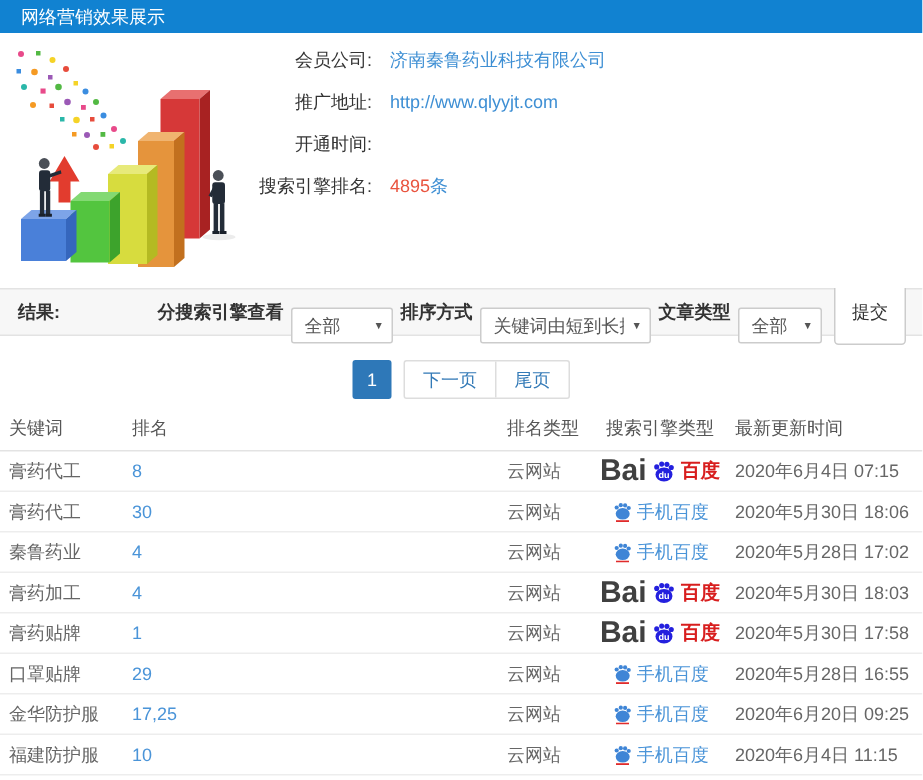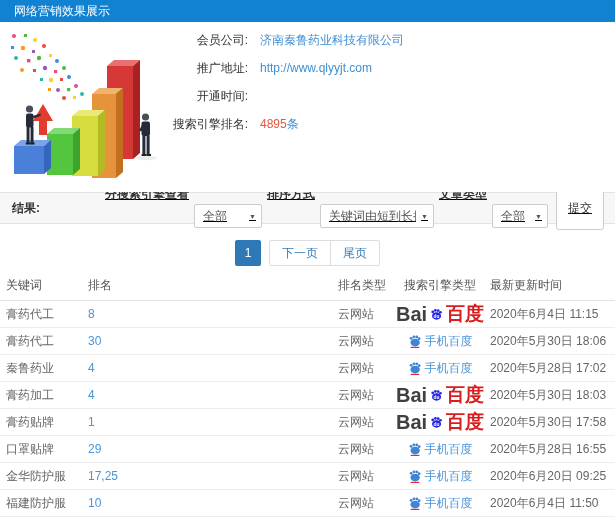--- a/index.html
+++ b/index.html
@@ -18,21 +18,21 @@
   .info-row { display:flex; align-items:center; margin-bottom:16px; font-size:12px; height:12px; line-height:12px; }
   .info-label { width:88px; text-align:right; color:#333; white-space:nowrap; }
   .info-value { margin-left:12px; color:#333; }
   .info-link { margin-left:12px; color:#3e8fd4; text-decoration:none; cursor:pointer; }
   .red-num { margin-left:12px; color:#e9543f; }
   .blue-unit { color:#3e8fd4; }
   
   .filter-bar { height:32px; background:#f7f7f7; border-top:1px solid #e3e3e3; border-bottom:1px solid #e3e3e3;
     display:flex; align-items:center; font-size:12px; }
   .filter-title { font-weight:bold; color:#333; padding-left:12px; }
-  .filter-controls { margin-left:auto; display:flex; align-items:flex-start; gap:5px; padding-right:11px;text-decoration:underline; }
+  .filter-controls { margin-left:auto; display:flex; align-items:center; gap:5px; padding-right:11px; }
   .f-label { font-weight:bold; color:#333; white-space:nowrap; }
   .select { height:24px; background:#fff; border:1px solid #ccc; border-radius:2px; display:flex; align-items:center;
     padding:0 5px 0 8px; color:#555; cursor:pointer;margin-top:18px; }
   .select .sel-val { flex:1; white-space:nowrap; overflow:hidden; }
   .select-engine { width:68px; } .select-sort { width:114px; } .select-article { width:56px; }
   .caret { font-size:7px; color:#555; margin-left:5px; }
   .submit-btn { height:44px; padding:0 11px; background:#fff; border:1px solid #ccc; border-radius:3px;
     font-size:12px; color:#333; cursor:pointer; margin-left:3px; font-family:inherit; }
   
   .pagination { margin-top:16px; display:flex; justify-content:center; align-items:center; height:26px; font-size:12px; }
@@ -47,21 +47,21 @@
   .t-row { display:flex; align-items:center; height:27px; border-bottom:1px solid #ededed; color:#666; }
   .cell { padding-left:6px; white-space:nowrap; }
   .c-keyword { width:82px; }
   .c-rank { width:250px; }
   .c-ranktype { width:64px; }
   .c-engine { width:88px; display:flex; align-items:center; justify-content:center; padding-left:0; gap:3px; }
   .t-header .c-engine { justify-content:flex-start; padding-left:8px; }
   .c-time { flex:1; }
   .rank-link { color:#4a94d8; cursor:pointer; text-decoration:none; }
   .bd-bai { color:#404040; font-weight:bold; font-size:20px; }
-  .bd-cn { color:#d81e1e; font-weight:bold; font-size:19px; }
+  .bd-cn { color:#d81e1e; font-weight:bold; font-size:13px; }
   .mb-txt { color:#4a94d8; }
 </style>
 </head>
 <body>
 
 <div class="titlebar">
   <span>网络营销效果展示</span>
 </div>
 
 <div class="top-section">
@@ -221,21 +221,21 @@
     <circle cx="4.2" cy="6.5" r="2.1" fill="#2420de"></circle>
     <circle cx="8.3" cy="4.2" r="2.1" fill="#2420de"></circle>
     <circle cx="12.6" cy="4.4" r="2.1" fill="#2420de"></circle>
     <circle cx="16.2" cy="7" r="2.1" fill="#2420de"></circle>
     <ellipse cx="10.2" cy="12.8" rx="7" ry="5.8" fill="#2420de"></ellipse>
     <text x="10.2" y="15.3" text-anchor="middle" font-size="7.5" font-weight="bold" fill="#ffffff">du</text>
 
   </svg>
           <span class="bd-cn">百度</span>
         </span>
-        <span class="cell c-time">2020年6月4日 11:15</span>
+        <span class="cell c-time">2020年6月4日 07:15</span>
       </div>
       <div class="t-row">
         <span class="cell c-keyword">膏药代工</span>
         <span class="cell c-rank"><a class="rank-link">30</a></span>
         <span class="cell c-ranktype">云网站</span>
         <span class="cell c-engine">
           <svg width="14" height="14" viewBox="0 0 20 21" style="display:block;">
     <circle cx="4.2" cy="6.5" r="2.1" fill="#3f85d6"></circle>
     <circle cx="8.3" cy="4.2" r="2.1" fill="#3f85d6"></circle>
     <circle cx="12.6" cy="4.4" r="2.1" fill="#3f85d6"></circle>
@@ -349,21 +349,21 @@
     <circle cx="4.2" cy="6.5" r="2.1" fill="#3f85d6"></circle>
     <circle cx="8.3" cy="4.2" r="2.1" fill="#3f85d6"></circle>
     <circle cx="12.6" cy="4.4" r="2.1" fill="#3f85d6"></circle>
     <circle cx="16.2" cy="7" r="2.1" fill="#3f85d6"></circle>
     <ellipse cx="10.2" cy="12.8" rx="7" ry="5.8" fill="#3f85d6"></ellipse>
 
     <rect x="3.5" y="19.2" width="13" height="1.8" fill="#e02b2b"></rect>
   </svg>
           <span class="mb-txt">手机百度</span>
         </span>
-        <span class="cell c-time">2020年6月4日 11:50</span>
+        <span class="cell c-time">2020年6月4日 11:15</span>
       </div>
       <div class="t-row">
         <span class="cell c-keyword"></span>
         <span class="cell c-rank"></span>
         <span class="cell c-ranktype"></span>
         <span class="cell c-time"></span>
       </div>
     </div>
 </div>
 

